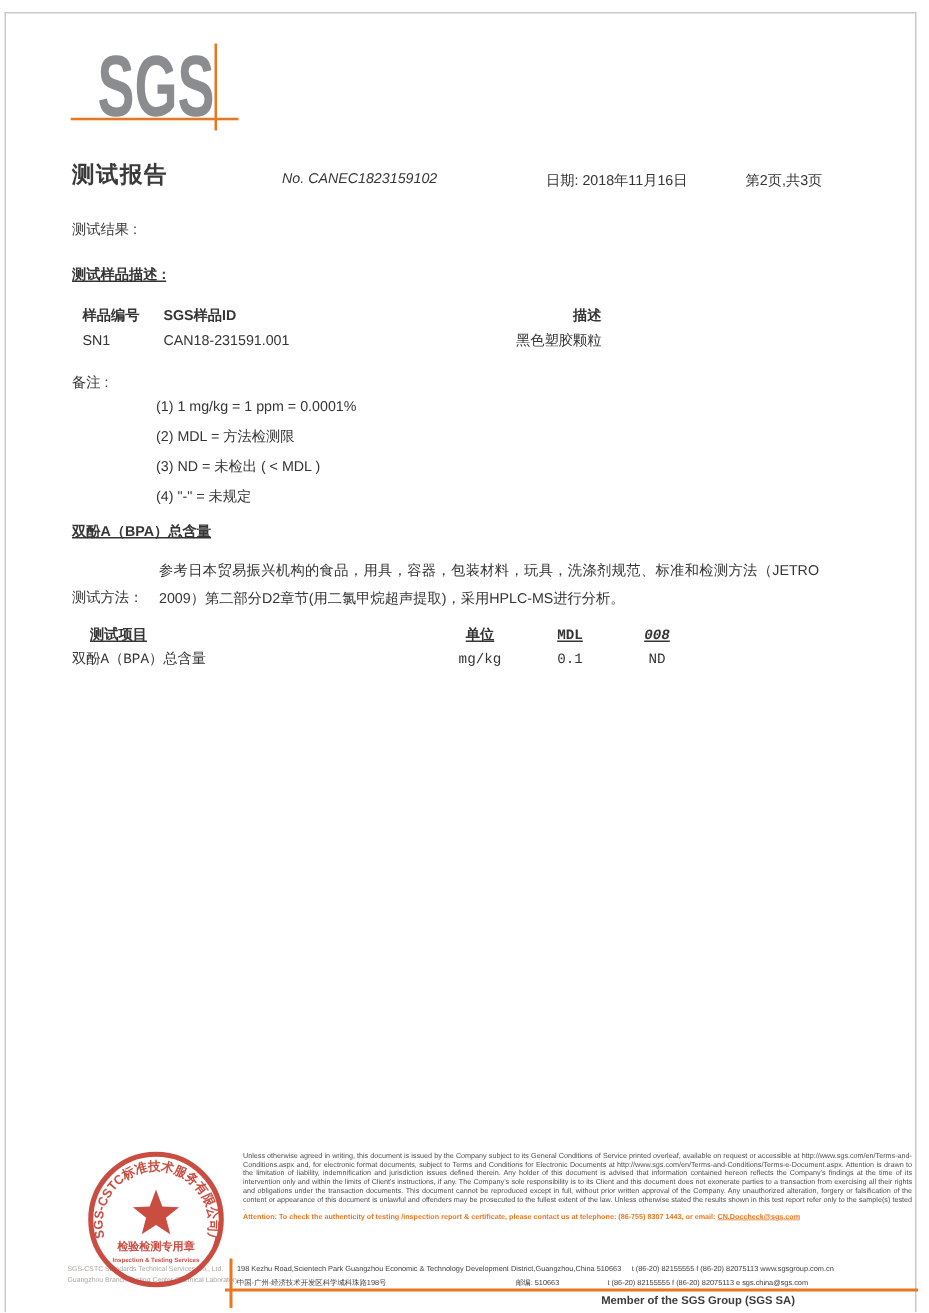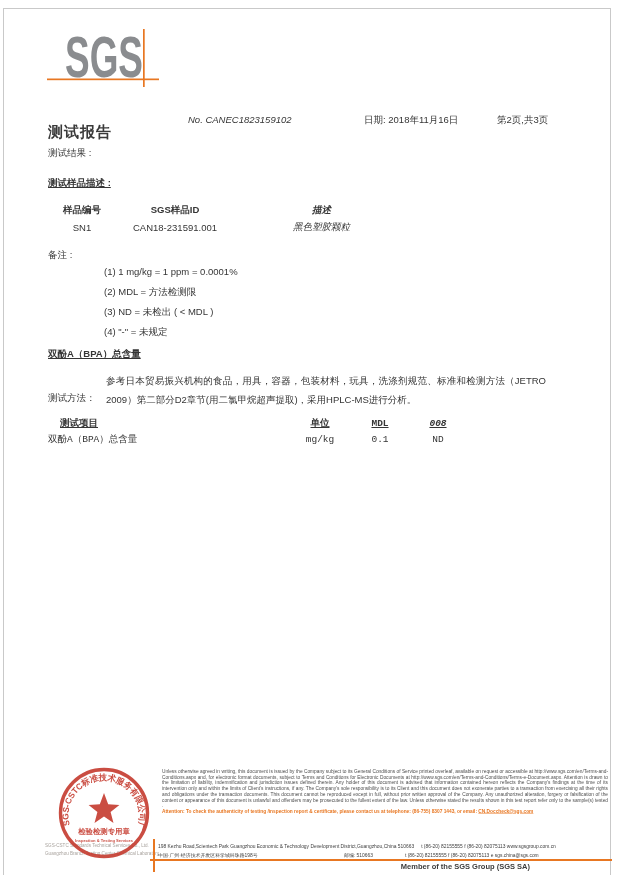--- a/index.html
+++ b/index.html
@@ -7,34 +7,34 @@
     position:relative;width:619px;height:875px;background:#ffffff;overflow:hidden;
     font-family:"Liberation Sans","DejaVu Sans",sans-serif;color:#353535;
   }
   .abs{position:absolute;}
   .b-top{left:3px;top:8px;width:608px;height:0;border-top:1px solid #c9c9c9;}
   .b-left{left:3px;top:8px;height:867px;width:0;border-left:1px solid #c9c9c9;}
   .b-right{left:610px;top:8px;height:867px;width:0;border-right:1px solid #c9c9c9;}
 
   
   #logo{left:47px;top:26px;width:118px;height:64px;}
-  #report-title{left:48px;top:123px;font-size:15px;font-weight:bold;color:#3a3a3a;letter-spacing:1px;}
+  #report-title{left:48px;top:107px;font-size:15px;font-weight:bold;color:#3a3a3a;letter-spacing:1px;}
   #report-no{left:188px;top:114px;font-size:9.5px;font-style:italic;}
   #report-date{left:364px;top:114px;font-size:9.5px;}
   #report-page{left:497px;top:114px;font-size:9.5px;text-align:right;}
 
   
   .body-text{font-size:9.5px;}
   #results-label{left:48px;top:147px;}
   #sample-desc-heading{left:48px;top:177px;font-weight:bold;}
   #sample-desc-heading span{text-decoration:underline;}
   #sample-table{left:55px;top:202px;}
   #sample-table .trow{display:grid;grid-template-columns:54px 132px 160px;height:17px;align-items:center;}
-  #sample-table .c1,#sample-table .c2{text-align:center;}
-  #sample-table .c3{text-align:center;padding-left:1px;font-style:italic;}
+  #sample-table .c1,#sample-table .c2{text-align:left;}
+  #sample-table .c3{text-align:right;padding-left:1px;}
   #sample-table .thead{font-weight:bold;}
   #notes-label{left:48px;top:249px;text-align:right;}
   #notes-list{left:104px;top:262px;}
   #notes-list div{height:20px;line-height:20px;}
   #bpa-heading{left:48px;top:348px;font-weight:bold;}
   #bpa-heading span{text-decoration:underline;}
   #method-label{left:48px;top:392px;}
   #method-text{left:106px;top:372px;width:440px;line-height:18.5px;text-align:justify;}
   #result-table{left:48px;top:415px;width:420px;font-family:Liberation Mono, monospace;}
   #result-table .trow{display:grid;grid-template-columns:1fr 64px 56px 60px;height:16px;align-items:center;}

